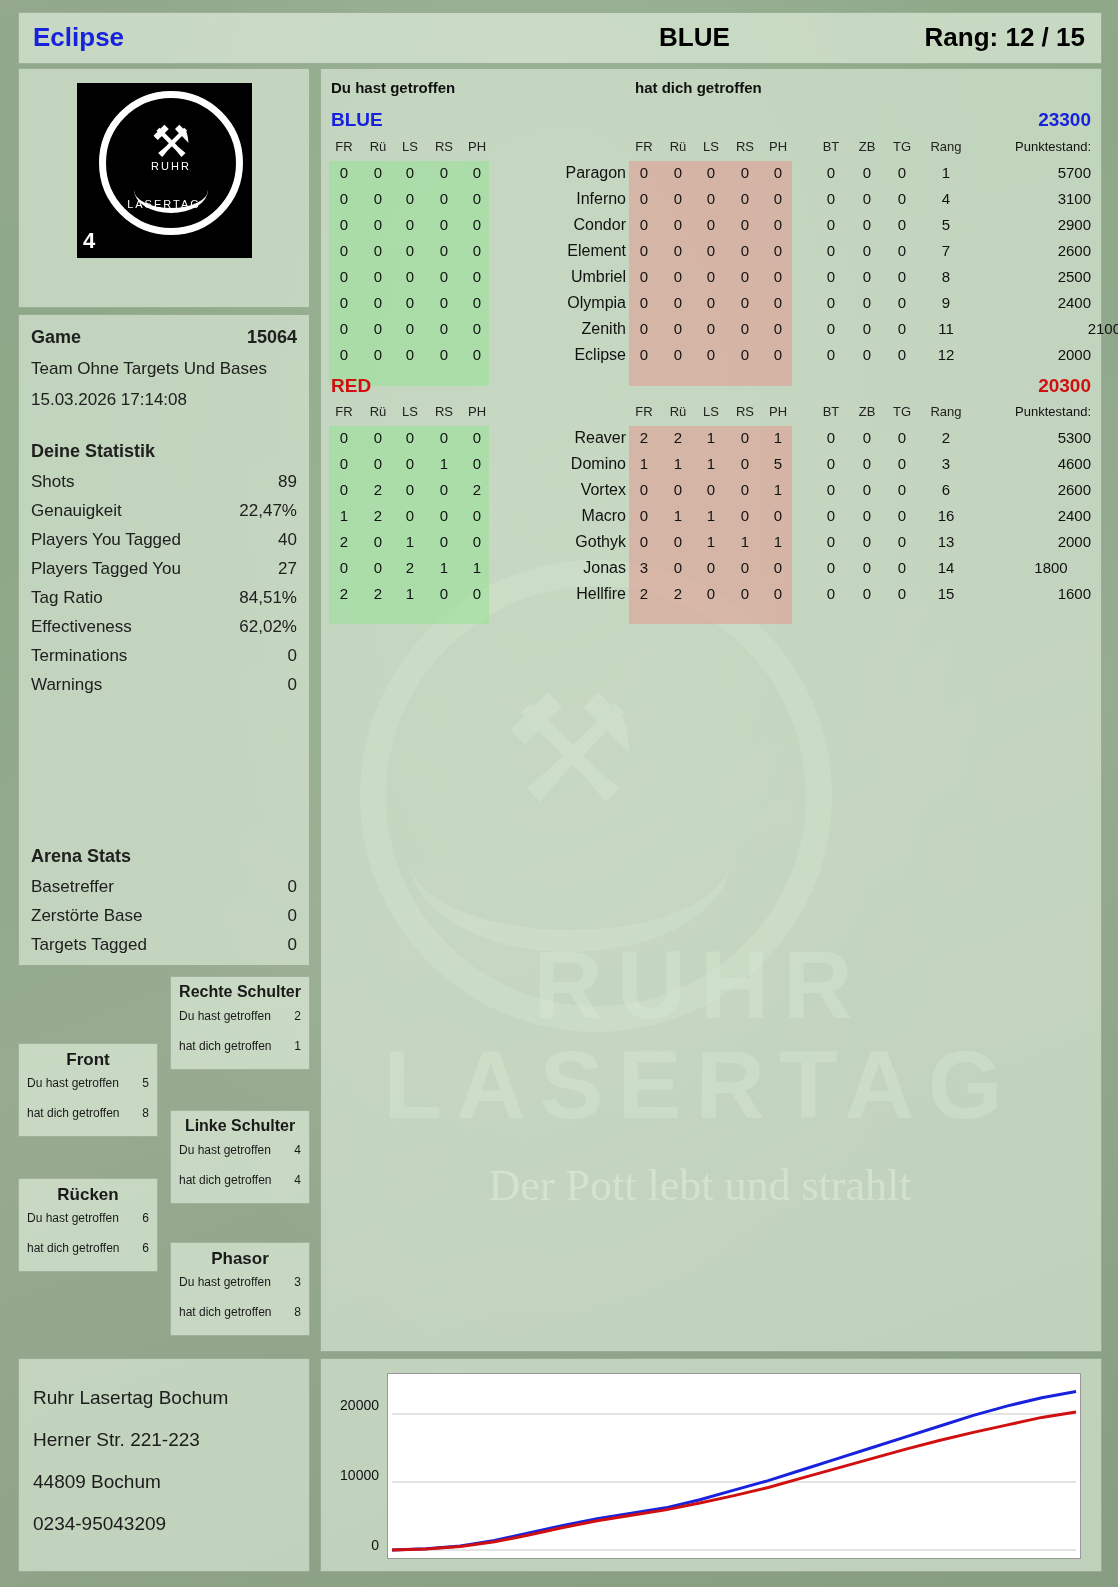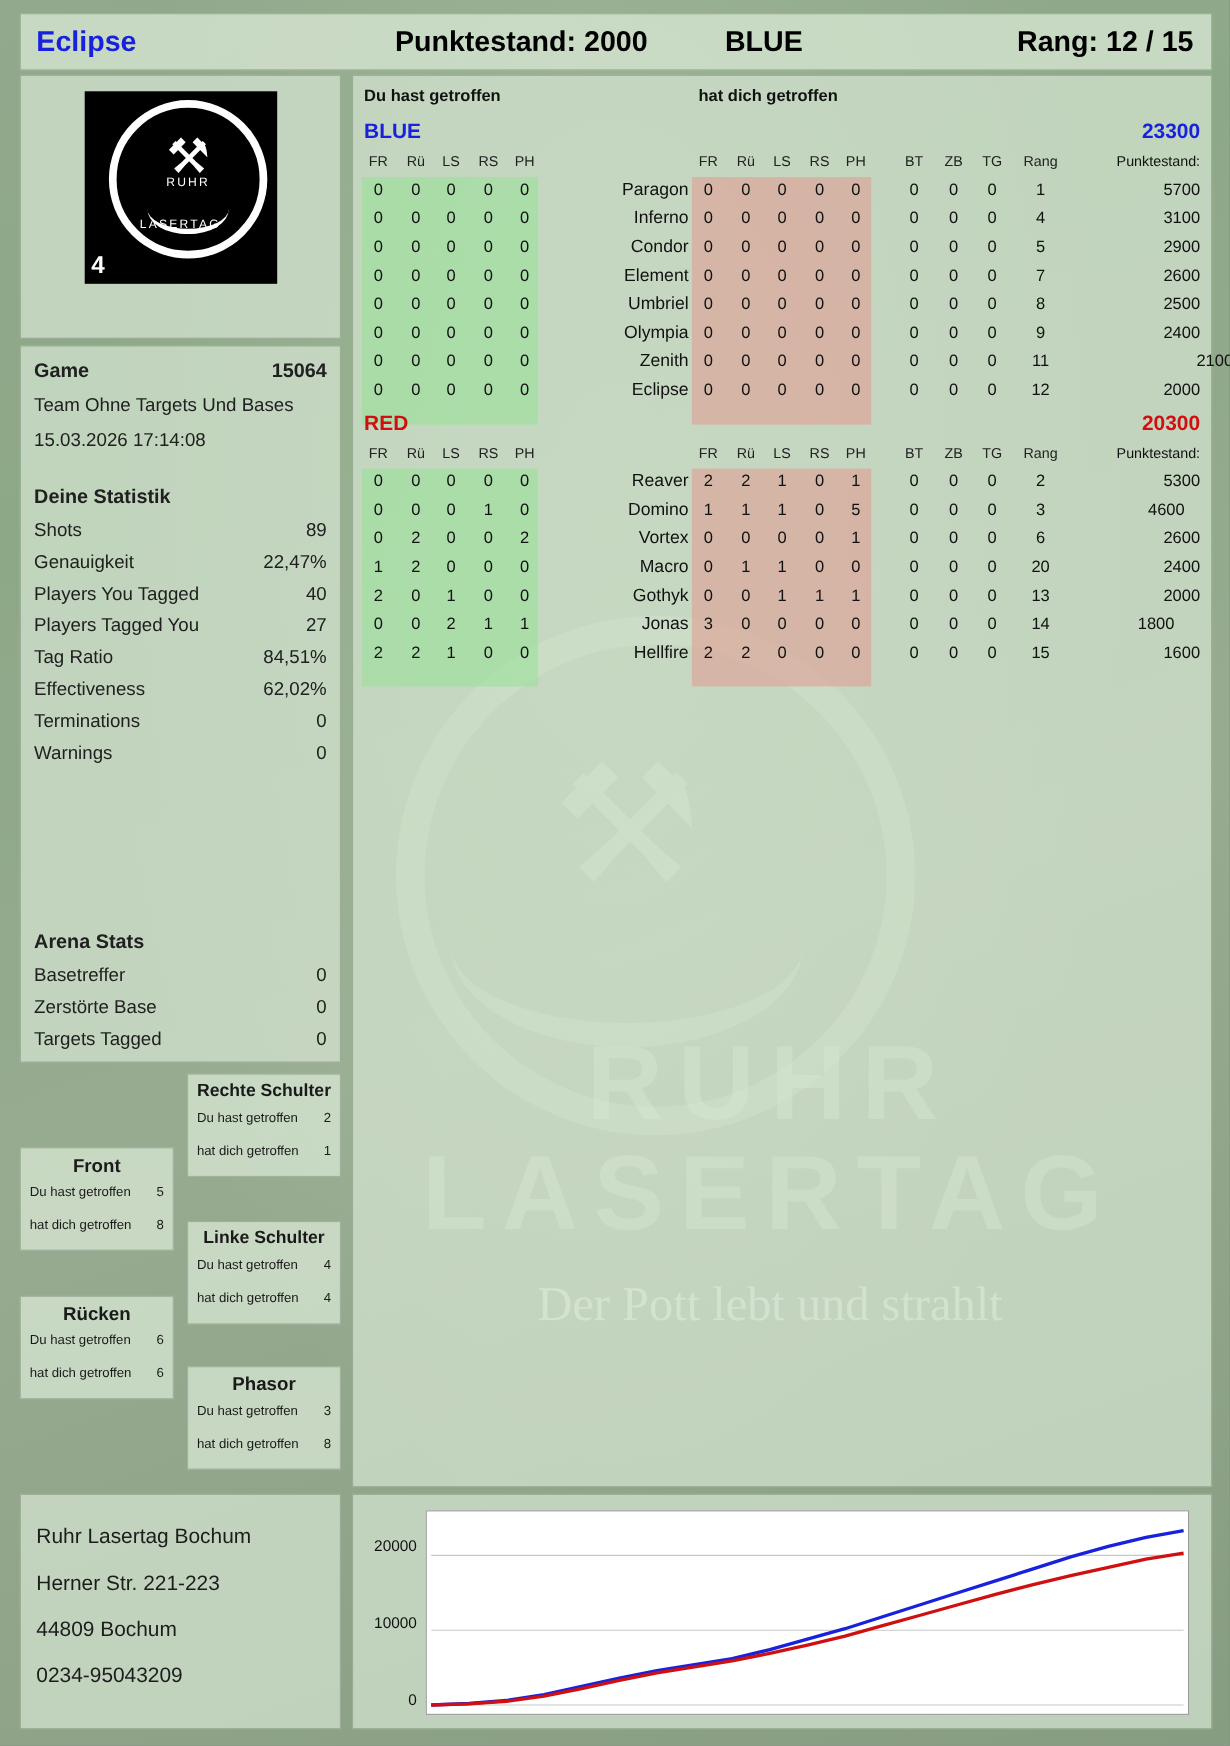--- a/index.html
+++ b/index.html
@@ -111,21 +111,20 @@
   <div class="wm-circle"></div>
   <div class="wm-hammer">⚒</div>
   <div class="wm-wave"></div>
   <div class="wm-t1">RUHR</div>
   <div class="wm-t2">LASERTAG</div>
   <div class="wm-t3">Der Pott lebt und strahlt</div>
 </div>
 
 <div class="panel" id="header">
   <div class="nick">Eclipse</div>
-  <div class="score">Punktestand: 2000</div>
   <div class="team">BLUE</div>
   <div class="rank">Rang: 12 / 15</div>
 </div>
 
 <div class="panel" id="logo-panel">
   <div class="logo-box">
     <div class="logo-inner">
       <div class="logo-ham">⚒</div>
       <div class="logo-text">RUHR</div>
       <div class="logo-wave"></div>
@@ -487,21 +486,21 @@
         <div class="cell" style="left: 308px; top: 386px;">1</div>
         <div class="cell" style="left: 342px; top: 386px;">1</div>
         <div class="cell" style="left: 375px; top: 386px;">1</div>
         <div class="cell" style="left: 409px; top: 386px;">0</div>
         <div class="cell" style="left: 442px; top: 386px;">5</div>
         <div class="cell" style="left: 495px; top: 386px;">0</div>
         <div class="cell" style="left: 531px; top: 386px;">0</div>
         <div class="cell" style="left: 566px; top: 386px;">0</div>
         <div class="name" style="left: 175px; top: 386px;">Domino</div>
         <div class="cell" style="left: 595px; top: 386px; width: 60px;">3</div>
-        <div class="pts" style="left: 676px; top: 386px;">4600</div>
+        <div class="pts" style="left: 690px; top: 386px;">4600</div>
       </div>
       <div>
         <div class="cell" style="left: 8px; top: 412px;">0</div>
         <div class="cell" style="left: 42px; top: 412px;">2</div>
         <div class="cell" style="left: 74px; top: 412px;">0</div>
         <div class="cell" style="left: 108px; top: 412px;">0</div>
         <div class="cell" style="left: 141px; top: 412px;">2</div>
         <div class="cell" style="left: 308px; top: 412px;">0</div>
         <div class="cell" style="left: 342px; top: 412px;">0</div>
         <div class="cell" style="left: 375px; top: 412px;">0</div>
@@ -522,21 +521,21 @@
         <div class="cell" style="left: 141px; top: 438px;">0</div>
         <div class="cell" style="left: 308px; top: 438px;">0</div>
         <div class="cell" style="left: 342px; top: 438px;">1</div>
         <div class="cell" style="left: 375px; top: 438px;">1</div>
         <div class="cell" style="left: 409px; top: 438px;">0</div>
         <div class="cell" style="left: 442px; top: 438px;">0</div>
         <div class="cell" style="left: 495px; top: 438px;">0</div>
         <div class="cell" style="left: 531px; top: 438px;">0</div>
         <div class="cell" style="left: 566px; top: 438px;">0</div>
         <div class="name" style="left: 175px; top: 438px;">Macro</div>
-        <div class="cell" style="left: 595px; top: 438px; width: 60px;">20</div>
+        <div class="cell" style="left: 595px; top: 438px; width: 60px;">16</div>
         <div class="pts" style="left: 690px; top: 438px;">2400</div>
       </div>
       <div>
         <div class="cell" style="left: 8px; top: 464px;">2</div>
         <div class="cell" style="left: 42px; top: 464px;">0</div>
         <div class="cell" style="left: 74px; top: 464px;">1</div>
         <div class="cell" style="left: 108px; top: 464px;">0</div>
         <div class="cell" style="left: 141px; top: 464px;">0</div>
         <div class="cell" style="left: 308px; top: 464px;">0</div>
         <div class="cell" style="left: 342px; top: 464px;">0</div>

